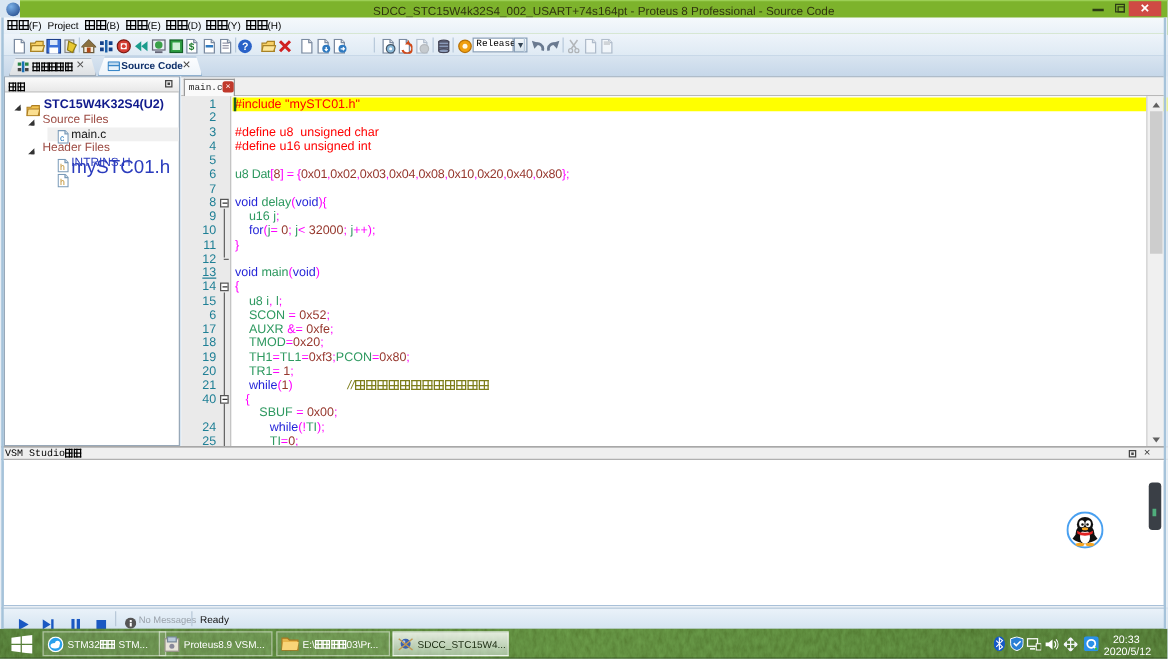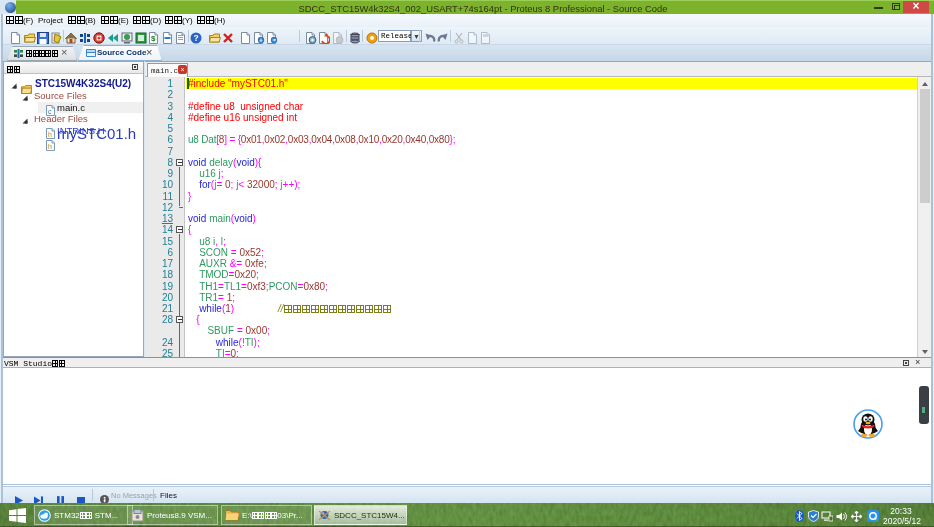--- a/index.html
+++ b/index.html
@@ -328,21 +328,21 @@
       <div class="ln" style="top: 124.84px;">12</div>
       <div class="ln" style="top: 136.08px; text-decoration: underline;">13</div>
       <div class="ln" style="top: 147.32px;">14</div>
       <div class="ln" style="top: 158.56px;">15</div>
       <div class="ln" style="top: 169.8px;">6</div>
       <div class="ln" style="top: 181.04px; text-align: right;">17</div>
       <div class="ln" style="top: 192.28px;">18</div>
       <div class="ln" style="top: 203.52px;">19</div>
       <div class="ln" style="top: 214.76px;">20</div>
       <div class="ln" style="top: 226px;">21</div>
-      <div class="ln" style="top: 237.24px;">28</div>
+      <div class="ln" style="top: 237.24px;">40</div>
       <div class="ln" style="top: 258px; margin-top: 22px;">23</div>
       <div class="ln" style="top: 259.72px;">24</div>
       <div class="ln" style="top: 270.96px;">25</div>
       <div class="abs" style="left: 34px; top: 89.88px; width: 1px; height: 39.34px; background: rgb(102, 102, 102);"></div>
       <div class="abs" style="left: 34px; top: 129.84px; width: 4px; height: 1px; background: rgb(102, 102, 102);"></div>
       <div class="abs" style="left: 34px; top: 157.32px; width: 1px; height: 128.136px; background: rgb(102, 102, 102);"></div>
       <div class="abs" style="left: 31px; top: 81.88px; width: 7px; height: 7px; border: 1px solid rgb(85, 85, 85); background: rgb(255, 255, 255);"></div>
       <div class="abs" style="left: 32.5px; top: 84.88px; width: 4px; height: 1px; background: rgb(51, 51, 51);"></div>
       <div class="abs" style="left: 31px; top: 149.32px; width: 7px; height: 7px; border: 1px solid rgb(85, 85, 85); background: rgb(255, 255, 255);"></div>
       <div class="abs" style="left: 32.5px; top: 152.32px; width: 4px; height: 1px; background: rgb(51, 51, 51);"></div>
@@ -404,21 +404,21 @@
         <rect width="9" height="9" fill="#1a58c2"></rect>
       </svg></div>
     <div class="abs" style="left: 92px; top: 2px; width: 1px; height: 12px; background: rgb(184, 200, 216);"></div>
     <div class="abs" style="left: 100px; top: 3px;"><svg width="9" height="9" viewBox="0 0 9 9">
         <circle cx="4.5" cy="4.5" r="4.5" fill="#555"></circle>
         <rect x="3.8" y="2" width="1.6" height="1.6" fill="#fff"></rect>
         <rect x="3.8" y="4.2" width="1.6" height="3" fill="#fff"></rect>
       </svg></div>
     <div class="abs" style="left: 111px; top: 4px; font-size: 7.5px; color: rgb(154, 162, 170);">No Messages</div>
     <div class="abs" style="left: 153px; top: 2px; width: 1px; height: 12px; background: rgb(184, 200, 216);"></div>
-    <div class="abs" style="left: 160px; top: 3.5px; font-size: 8px; color: rgb(17, 17, 17);">Files</div>
+    <div class="abs" style="left: 160px; top: 3.5px; font-size: 8px; color: rgb(17, 17, 17);">Ready</div>
   </div>
 
 <div class="abs" id="taskbar">
     <div class="abs" style="left: 0px; top: 0px; width: 934px; height: 24px;"><svg width="934" height="24">
         <filter id="gr">
           <feTurbulence type="fractalNoise" baseFrequency="0.30 0.15" numOctaves="3" seed="7"></feTurbulence>
           <feColorMatrix values="0 0.22 0 0 0.10  0 0.5 0 0 0.20  0 0.18 0 0 0.04  0 0 0 0 1"></feColorMatrix>
         </filter>
         <rect width="934" height="24" filter="url(#gr)" opacity="0.4"></rect>
       </svg></div>

